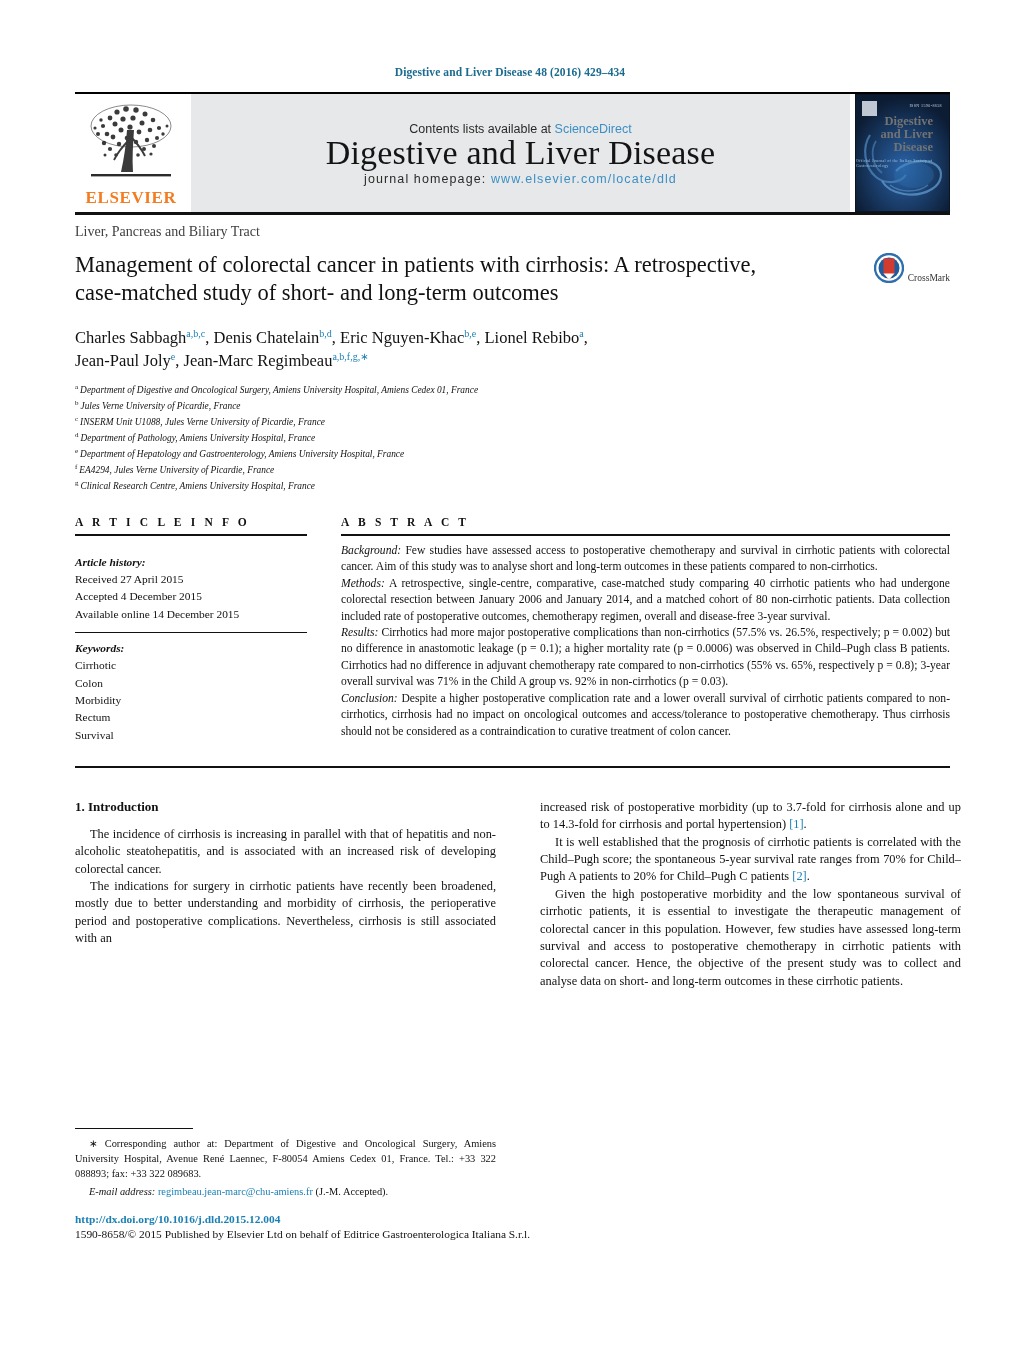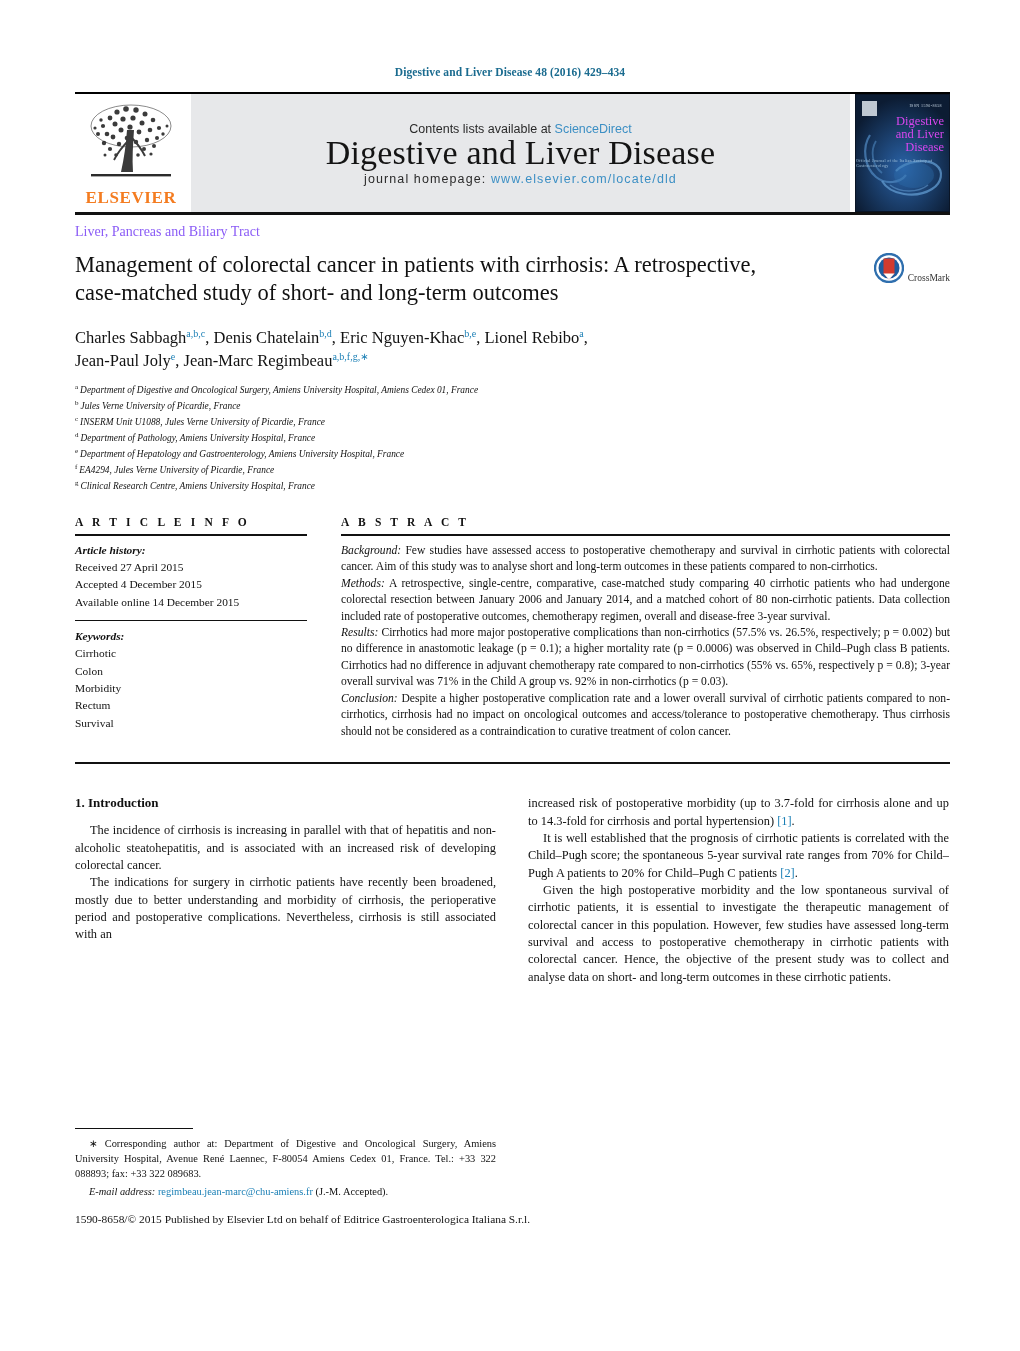--- a/index.html
+++ b/index.html
@@ -98,26 +98,26 @@
     width: 95px;
     flex: 0 0 95px;
     background: #0c1c33;
     position: relative;
     overflow: hidden;
     border: 1px solid #0a1526;
     box-sizing: border-box;
   }
   .cover-thumb .cv-title {
     position: absolute;
-    top: 20px; right: 5px;
+    top: 20px; right: 16px;
     text-align: right;
-    color: #d946ef;
+    color: #737373;
     font-family: "Liberation Serif", serif;
     font-size: 12.5px;
-    font-weight: normal;
+    font-weight: bold;
     line-height: 1.02;
   }
   .cover-thumb .cv-sub {
     position: absolute;
     top: 63px; right: 7px;
     color: #9fc0da;
     font-size: 4px;
     letter-spacing: .3px;
   }
   .cover-thumb .cv-els {
@@ -139,21 +139,21 @@
   .thick-rule {
     margin: 0 70px 0 75px;
     border-top: 3px solid #111;
   }
 
   
   .sect-label {
     margin: 9px 70px 0 75px;
     font-family: "Liberation Serif", serif;
     font-size: 14px;
-    color: #8b5cf6;
+    color: #404040;
   }
   .title-block {
     margin: 11px 70px 0 75px;
     position: relative;
     min-height: 62px;
   }
   .paper-title {
     font-family: "Liberation Serif", serif;
     font-size: 22.5px;
     line-height: 1.26;
@@ -217,21 +217,21 @@
     color: #111;
   }
   .rule-med { border-top: 2px solid #111; margin-top: 6px; }
   .rule-thin { border-top: 1.6px solid #111; margin-top: 9px; }
 
   .info-body {
     font-family: "Liberation Serif", serif;
     font-size: 11.4px;
     line-height: 1.52;
     color: #111;
-    margin-top: 6px;
+    margin-top: 18px;
   }
   .info-body .ital { font-style: italic; font-weight: bold; }
   .kw-block { margin-top: 7px; }
 
   .abs-body {
     font-family: "Liberation Serif", serif;
     font-size: 11.6px;
     line-height: 1.42;
     color: #111;
     margin-top: 7px;
@@ -246,21 +246,21 @@
   }
 
   
   .body-rule {
     margin: 22px 70px 0 75px;
     border-top: 2.6px solid #111;
   }
   .two-col {
     margin: 31px 70px 0 75px;
     display: flex;
-    gap: 32px;
+    gap: 44px;
     position: relative;
   }
   .col { width: 421px; flex: 0 0 421px; }
   .sec-head {
     font-family: "Liberation Serif", serif;
     font-weight: bold;
     font-size: 13px;
     color: #111;
     margin: 0 0 11px 0;
   }
@@ -502,16 +502,17 @@
     </div>
   </div>
 
   <div class="footnote-wrap">
     <div class="fn-rule"></div>
     <div class="fn-text"><span>∗</span><span> Corresponding author at: Department of Digestive and Oncological Surgery, Amiens University Hospital, Avenue René Laennec, F-80054 Amiens Cedex 01, France. Tel.: +33 322 088893; fax: +33 322 089683.</span></div>
     <div class="fn-email"><span class="lbl">E-mail address:</span> <span class="link">regimbeau.jean-marc@chu-amiens.fr</span><span> (J.-M. Accepted).</span></div>
   </div>
 
   <div class="doi-block">
+    <div class="doi-line">http://dx.doi.org/10.1016/j.dld.2015.12.004</div>
     <div class="issn-line">1590-8658/© 2015 Published by Elsevier Ltd on behalf of Editrice Gastroenterologica Italiana S.r.l.</div>
   </div>
 
 </div>
 
 </body></html>

